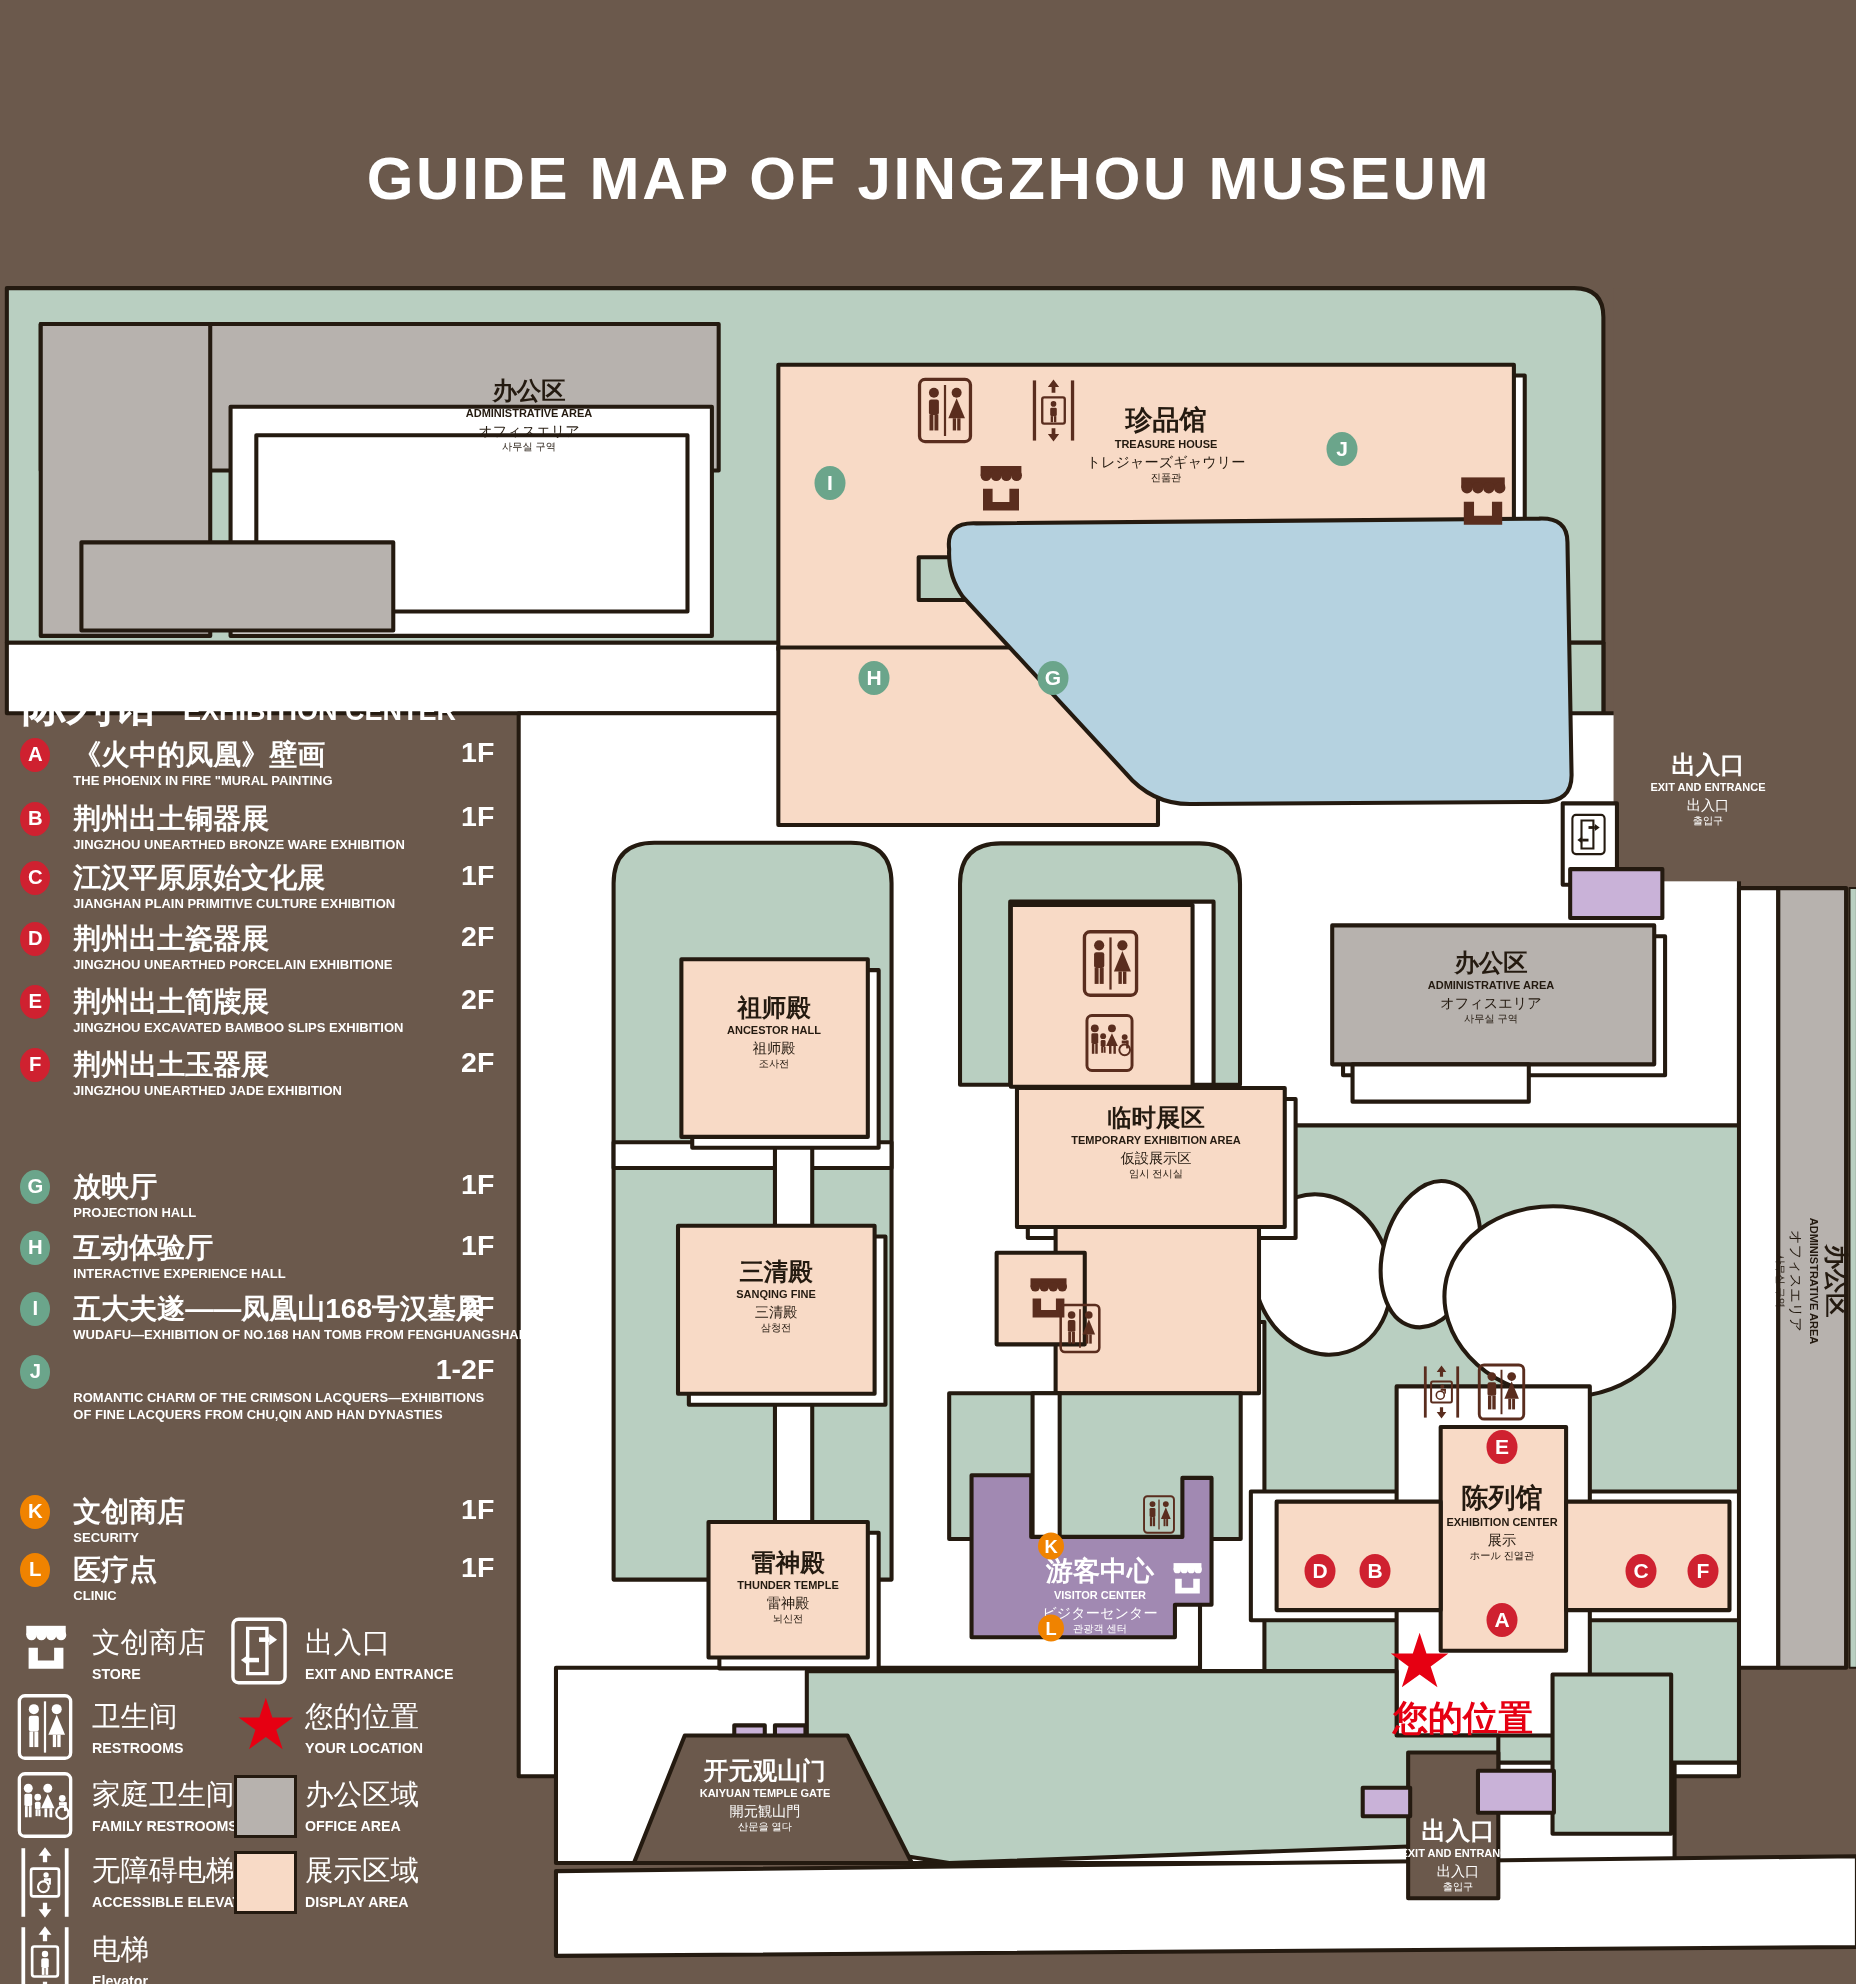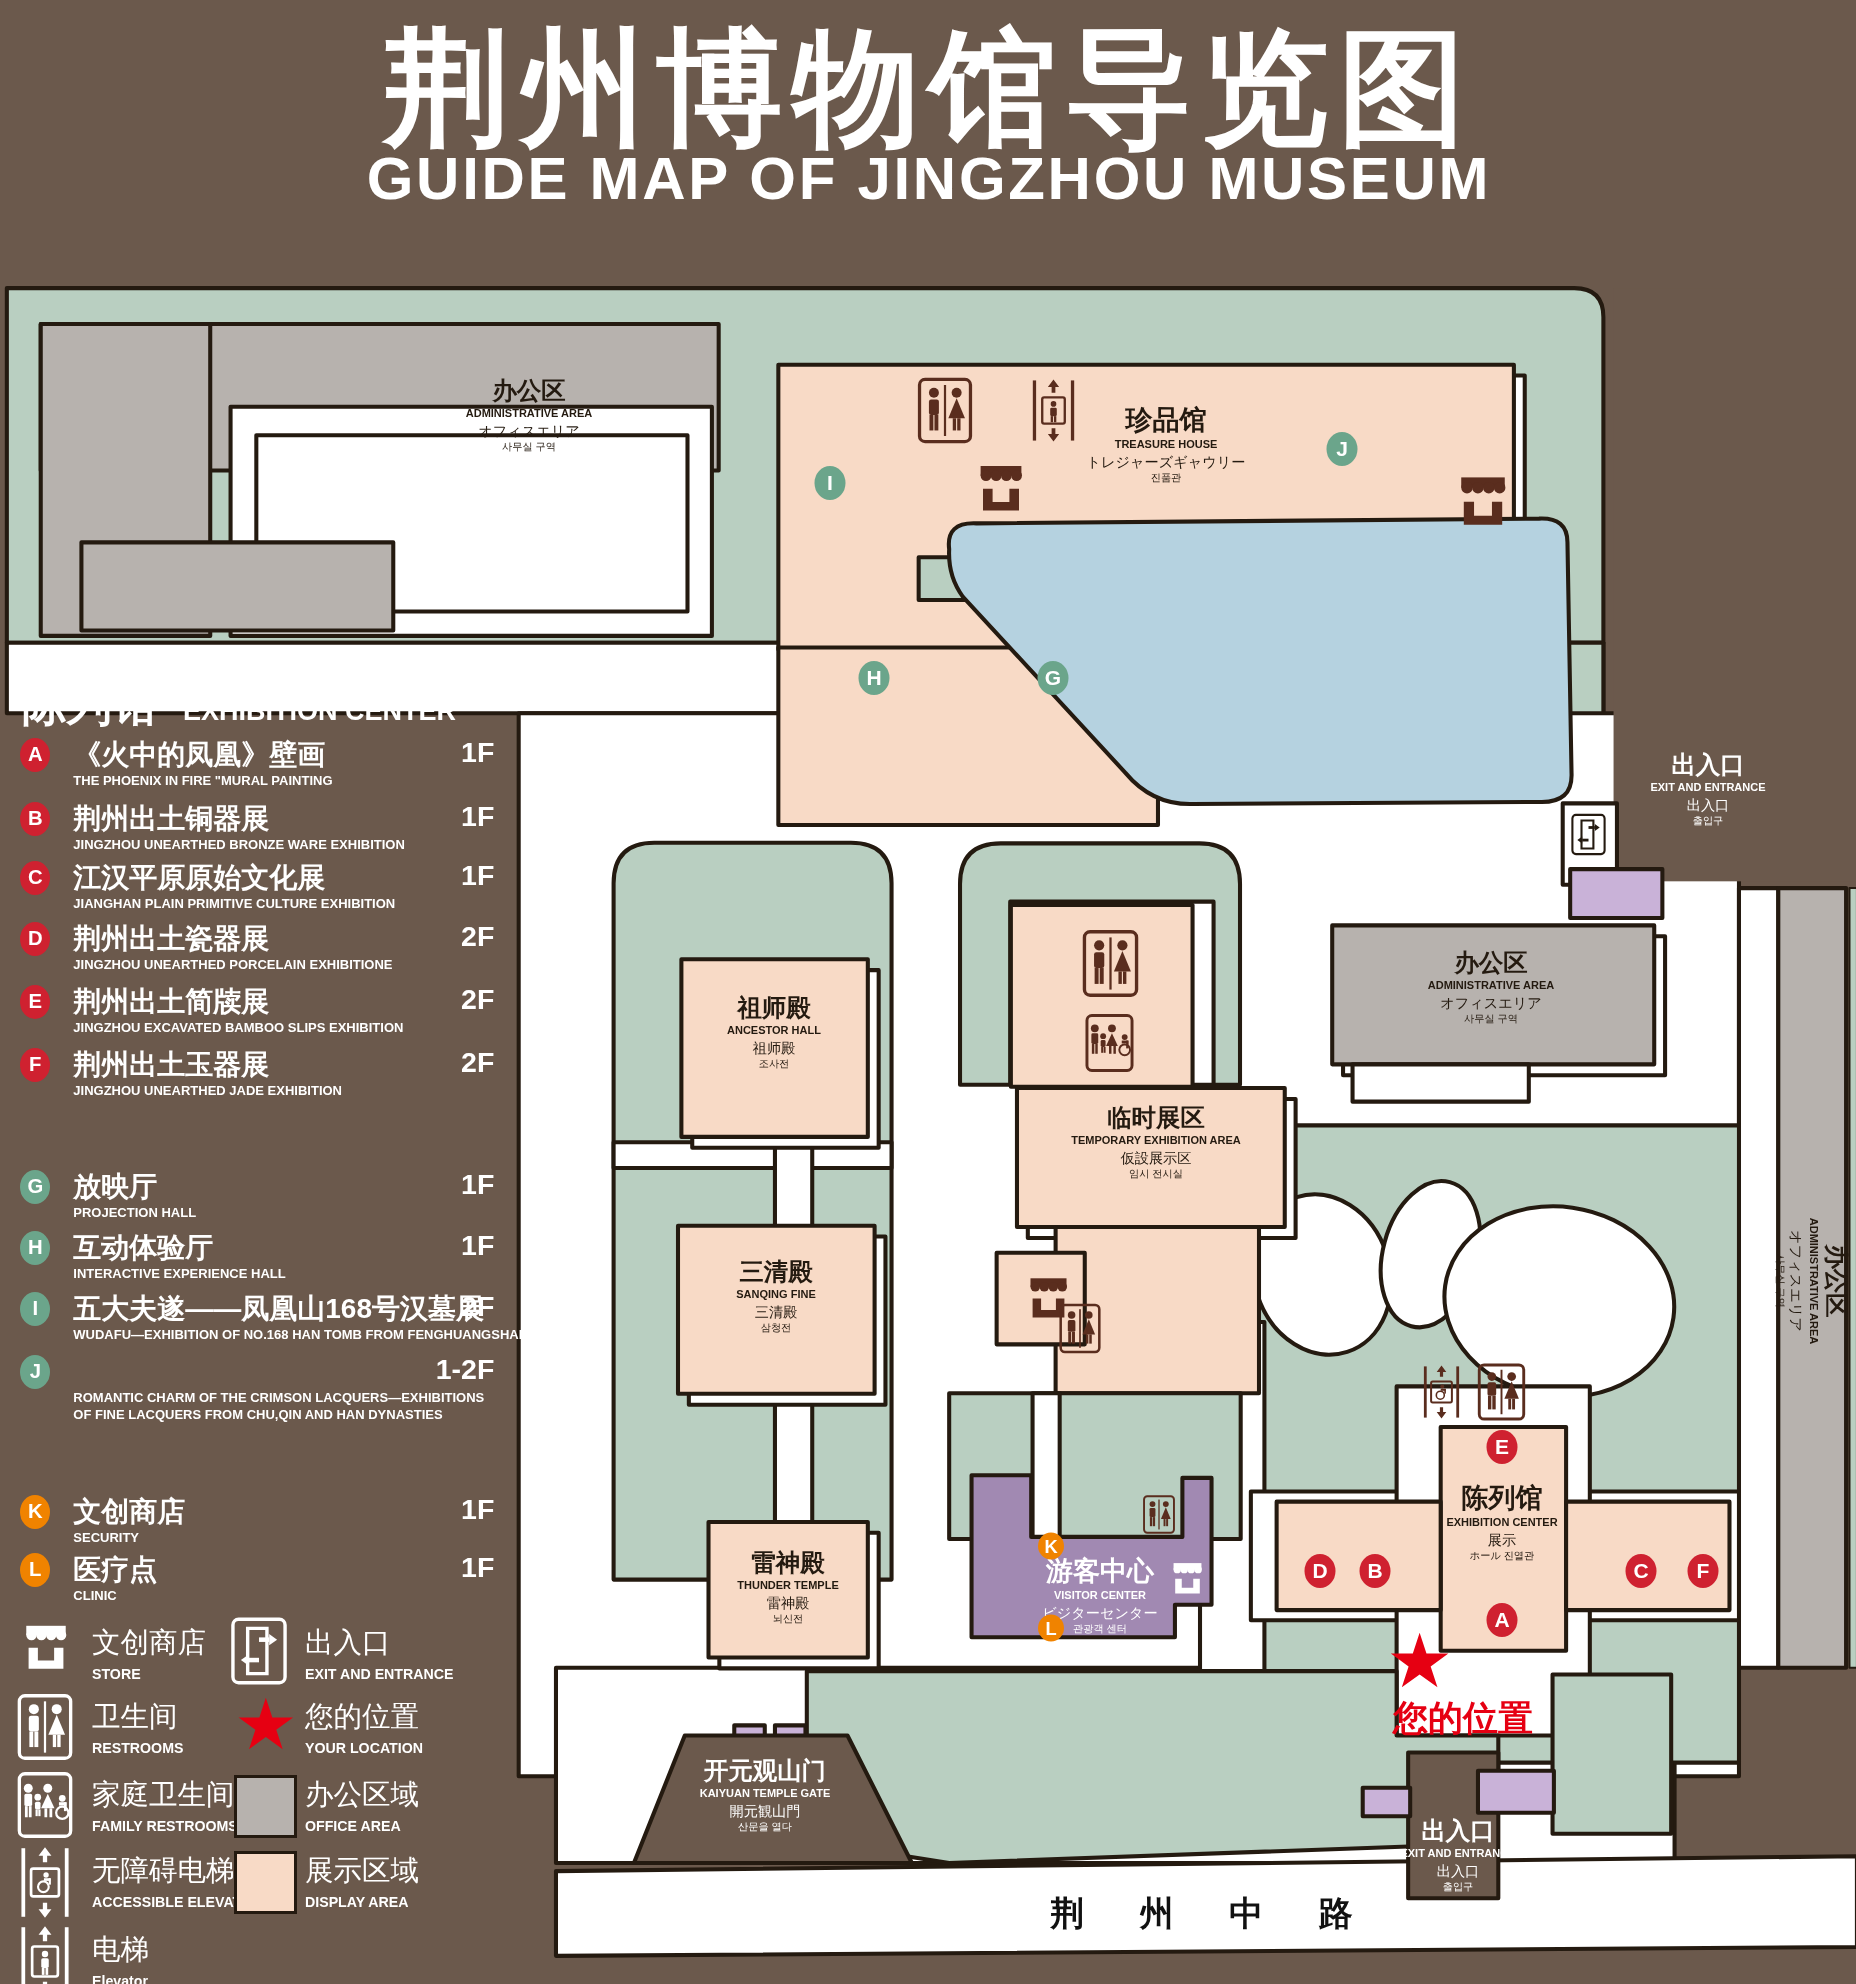--- a/index.html
+++ b/index.html
@@ -208,21 +208,20 @@
       <rect x="1083" y="2545" width="45" height="48" fill="#c9b2d8"></rect>
       <rect x="1143" y="2545" width="45" height="48" fill="#c9b2d8"></rect>
       <path d="M1010,2560 L1250,2560 L1345,2748 L935,2748 Z" fill="#6b594c"></path>
 
       <rect x="2077" y="2585" width="133" height="215" fill="#6b594c"></rect>
       <rect x="2010" y="2637" width="70" height="42" fill="#c9b2d8"></rect>
       <rect x="2180" y="2612" width="112" height="62" fill="#c9b2d8"></rect>
     </g>
   </svg>
 
-  <div class="title">荆州博物馆导览图</div>
   <div class="subtitle">GUIDE MAP OF JINGZHOU MUSEUM</div>
 
   <div class="lbl small" style="left:529px;top:377px">
     <span class="l1">办公区</span>
       <span class="l2">ADMINISTRATIVE AREA</span>
     <span class="l3">オフィスエリア</span>
       <span class="l4">사무실 구역</span>
     </div>
 
   <div class="lbl" style="left:1166px;top:405px">
@@ -302,21 +301,20 @@
       <span class="l4">출입구</span>
     </div>
 
   <div class="lbl light small" style="left:1458px;top:1817px">
     <span class="l1">出入口</span>
       <span class="l2">EXIT AND ENTRANCE</span>
     <span class="l3">出入口</span>
       <span class="l4">출입구</span>
     </div>
 
-  <div class="road-lbl" style="left:1213px;top:1891px">荆 州 中 路</div>
 
   <div class="star" style="left:1386px;top:1624px;font-size:75px">★</div>
   <div class="youare" style="left:1393px;top:1695px">您的位置</div>
 
   <div class="mk green" style="left:830px;top:483px">I</div>
   <div class="mk green" style="left:1342px;top:449px">J</div>
   <div class="mk green" style="left:874px;top:678px">H</div>
   <div class="mk green" style="left:1053px;top:678px">G</div>
   <div class="mk red" style="left:1502px;top:1447px">E</div>
   <div class="mk red" style="left:1320px;top:1571px">D</div>

